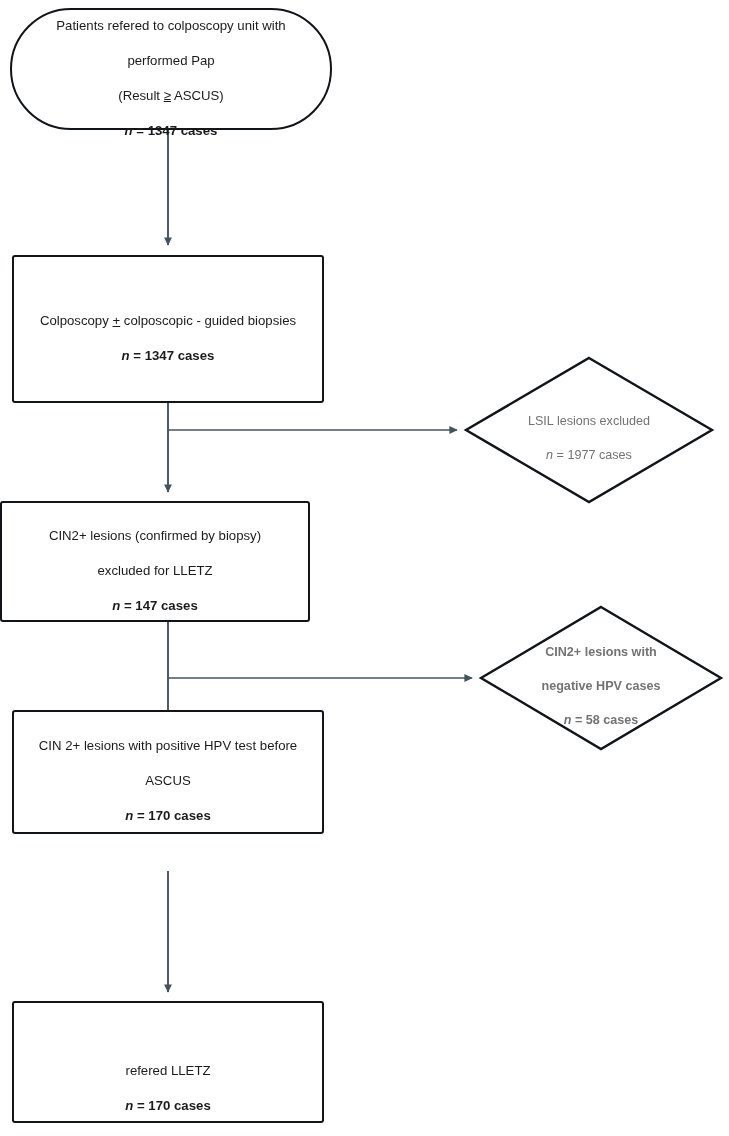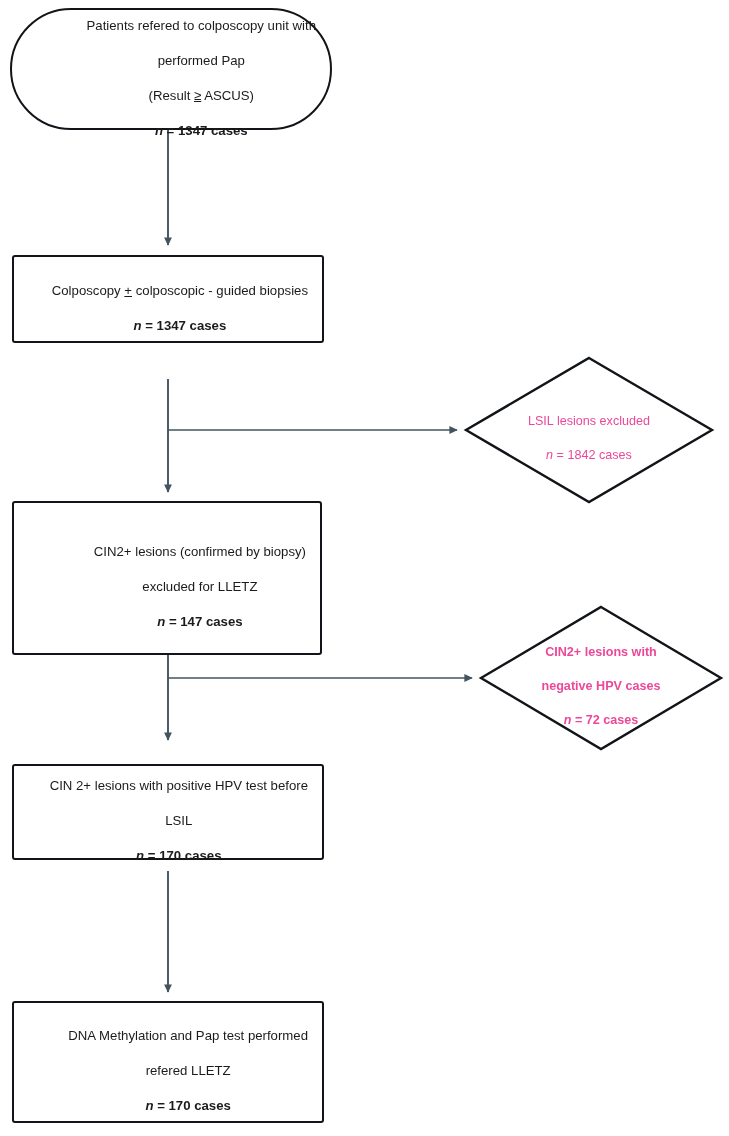--- a/index.html
+++ b/index.html
@@ -28,21 +28,21 @@
   }
 
   
   .node {
     position: absolute;
     box-sizing: border-box;
     background: #ffffff;
     border: 2.2px solid #111418;
     display: flex;
     align-items: center;
-    justify-content: flex-end;
+    justify-content: center;
     text-align: center;
   }
   .node.stadium {
     border-radius: 62px;
   }
   .node.rect {
     border-radius: 3px;
   }
   .node-text {
     font-size: 13.2px;
@@ -78,21 +78,21 @@
     left: 0;
     top: 0;
     width: 100%;
     height: 100%;
     display: flex;
     align-items: center;
     justify-content: center;
     text-align: center;
     font-size: 12.6px;
     line-height: 17px;
-    color: #ec4899;
+    color: #737373;
     white-space: pre-line;
   }
   .diamond-label i {
     font-style: italic;
   }
 </style>
 </head>
 <body>
 
 <div id="canvas">
@@ -129,69 +129,69 @@
 
   <div class="node stadium" style="left:10px; top:8px; width:322px; height:122px;">
     <div class="node-text">
       <span>Patients refered to colposcopy unit with</span><br>
       <span>performed Pap</span><br>
       <span>(Result </span><span class="uline">≥</span><span> ASCUS)</span><br>
       <span class="emph"><i>n</i><span> = 1347 cases</span></span>
     </div>
   </div>
 
-  <div class="node rect" style="left:12px; top:255px; width:312px; height:88px;">
+  <div class="node rect" style="left:12px; top:255px; width:312px; height:148px;">
     <div class="node-text">
       <span>Colposcopy </span><span class="uline">+</span><span> colposcopic - guided biopsies</span><br>
       <span class="emph"><i>n</i><span> = 1347 cases</span></span>
     </div>
   </div>
 
-  <div class="node rect" style="left:12px; top:501px; width:310px; height:154px;">
+  <div class="node rect" style="left:0; top:501px; width:310px; height:121px;">
     <div class="node-text">
       <span>CIN2+ lesions (confirmed by biopsy)</span><br>
       <span>excluded for LLETZ</span><br>
       <span class="emph"><i>n</i><span> = 147 cases</span></span>
     </div>
   </div>
 
-  <div class="node rect" style="left:12px; top:764px; width:312px; height:96px;">
+  <div class="node rect" style="left:12px; top:710px; width:312px; height:124px;">
     <div class="node-text">
       <span>CIN 2+ lesions with positive HPV test before</span><br>
-      <span>LSIL</span><br>
+      <span>ASCUS</span><br>
       <span class="emph"><i>n</i><span> = 170 cases</span></span>
     </div>
   </div>
 
   <div class="node rect" style="left:12px; top:1001px; width:312px; height:122px;">
     <div class="node-text">
-      <span>DNA Methylation and Pap test performed</span><br>
+      <br>
       <span>refered LLETZ</span><br>
       <span class="emph"><i>n</i><span> = 170 cases</span></span>
     </div>
   </div>
 
   <div class="diamond-wrap" style="left:463px; top:355px; width:252px; height:150px;">
     <svg width="252" height="150" viewBox="0 0 252 150">
       <polygon points="126,3 249,75 126,147 3,75" fill="#ffffff" stroke="#111418" stroke-width="2.4" stroke-linejoin="miter"></polygon>
     </svg>
     <div class="diamond-label">
       <div>
         <span>LSIL lesions excluded</span><br>
-        <i>n</i><span> = 1842 cases</span>
+        <i>n</i><span> = 1977 cases</span>
       </div>
     </div>
   </div>
 
   <div class="diamond-wrap" style="left:478px; top:604px; width:246px; height:148px;font-weight:bold;">
     <svg width="246" height="148" viewBox="0 0 246 148">
       <polygon points="123,3 243,74 123,145 3,74" fill="#ffffff" stroke="#111418" stroke-width="2.4" stroke-linejoin="miter"></polygon>
     </svg>
     <div class="diamond-label">
       <div>
         <span>CIN2+ lesions with</span><br>
         <span>negative HPV cases</span><br>
-        <i>n</i><span> = 72 cases</span>
+        <i>n</i><span> = 58 cases</span>
       </div>
     </div>
   </div>
 
 </div>
 
 </body></html>

